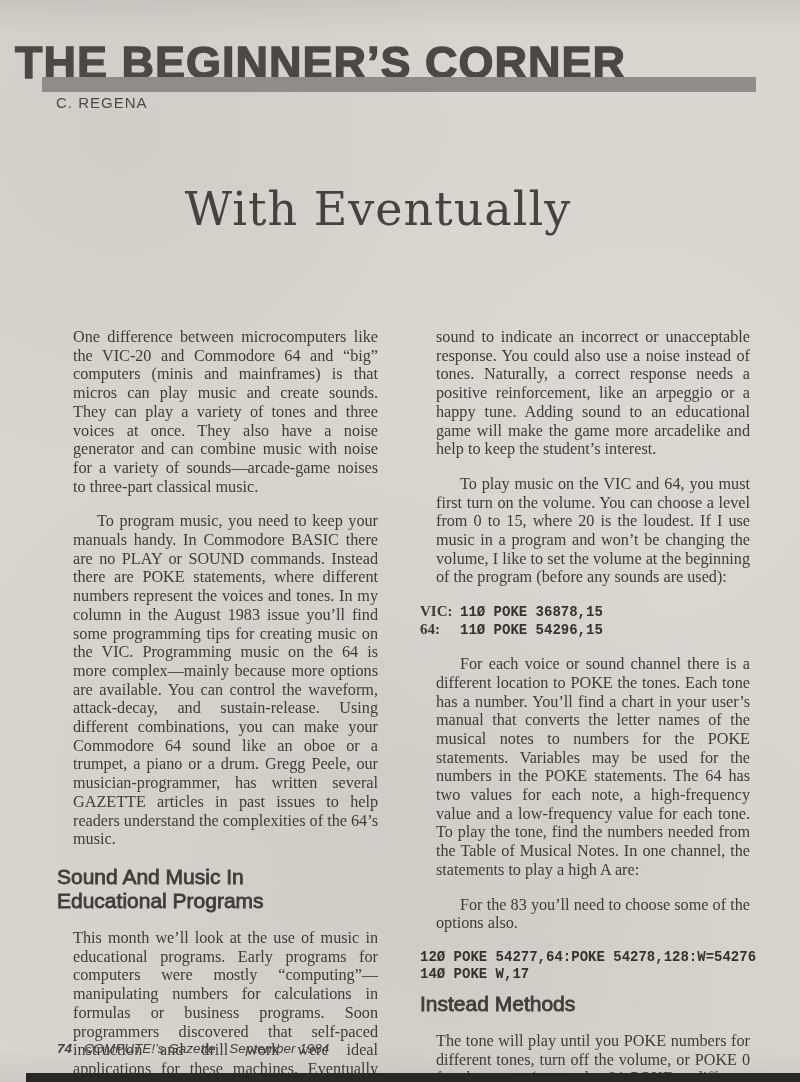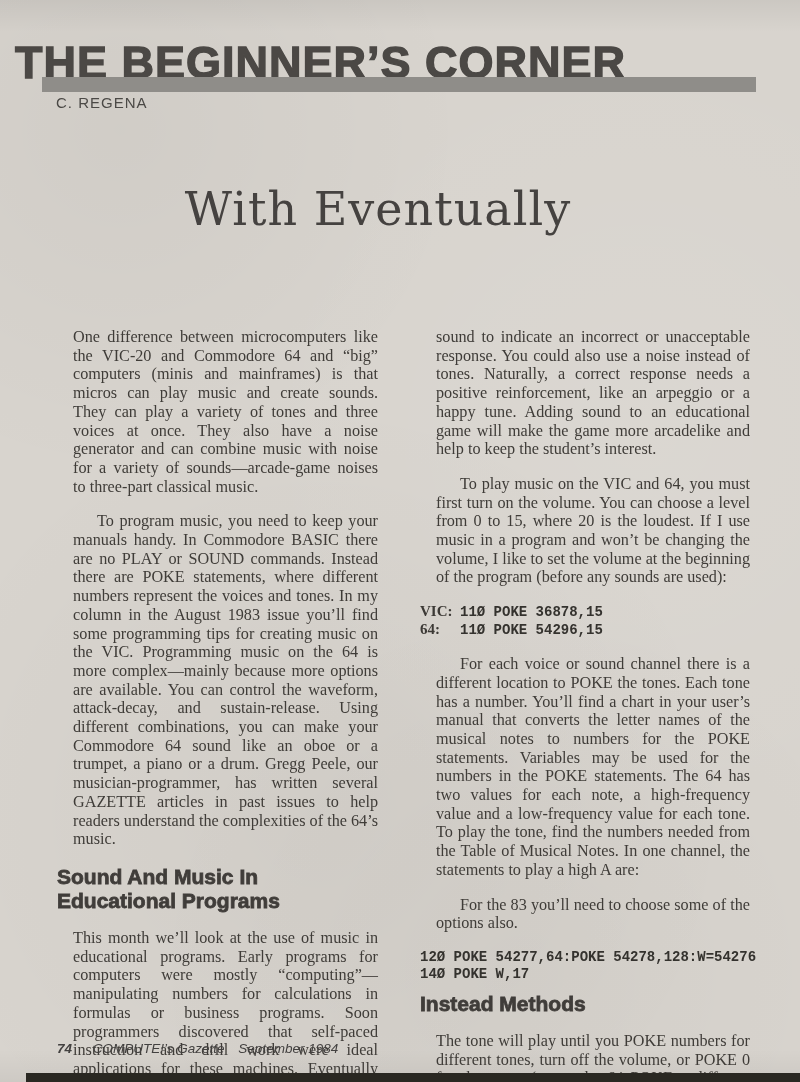--- a/index.html
+++ b/index.html
@@ -29,32 +29,32 @@
     position:absolute;top:183px;left:0;width:756px;text-align:center;
     font-family:"DejaVu Serif", serif;font-size:46px;line-height:52px;
     color:#454240;letter-spacing:1px;
   }
   .col{position:absolute;top:312px;text-align:justify;font-size:16.2px;line-height:18.7px;}
   .col-left{left:57px;width:337px;}
   .col-right{left:420px;width:346px;}
   .para{margin:16px;}
   .indent{text-indent:24px;}
   .section-heading{
-    font-family:"Liberation Sans", sans-serif;font-weight:700;font-size:21px;line-height:24px;
+    font-family:"Liberation Sans", sans-serif;font-weight:400;font-size:21px;line-height:24px;
     color:#403d3a;-webkit-text-stroke:0.8px #403d3a;margin:9px 0 4px 0;text-align:left;
   }
   .code-block{margin:8px 0 7px 0;text-align:left;}
   .code-line{font-family:"Liberation Mono", monospace;font-size:14px;line-height:17px;white-space:pre;color:#34322e;}
   .code-label{display:inline-block;width:40px;font-family:"Liberation Serif", serif;font-size:15px;font-weight:bold;white-space:pre;color:#3c3935;}
   .code-text{font-weight:bold;}
   .footer{
     position:absolute;top:1041px;left:57px;
     font-family:"Liberation Sans", sans-serif;font-style:italic;font-size:13.5px;color:#434140;
   }
-  .footer .pgnum{margin-right:17px;font-weight:bold;}
+  .footer .pgnum{margin-right:8px;font-weight:bold;}
   .footer .mag{margin-right:10px;}
   .bottom-shadow{position:absolute;left:26px;bottom:0;width:774px;height:9px;background:#2a2822;}
 </style>
 </head>
 <body>
 
 <div class="page">
 
   <h1 class="masthead">THE BEGINNER’S CORNER</h1>
   <div class="masthead-rule"></div>

